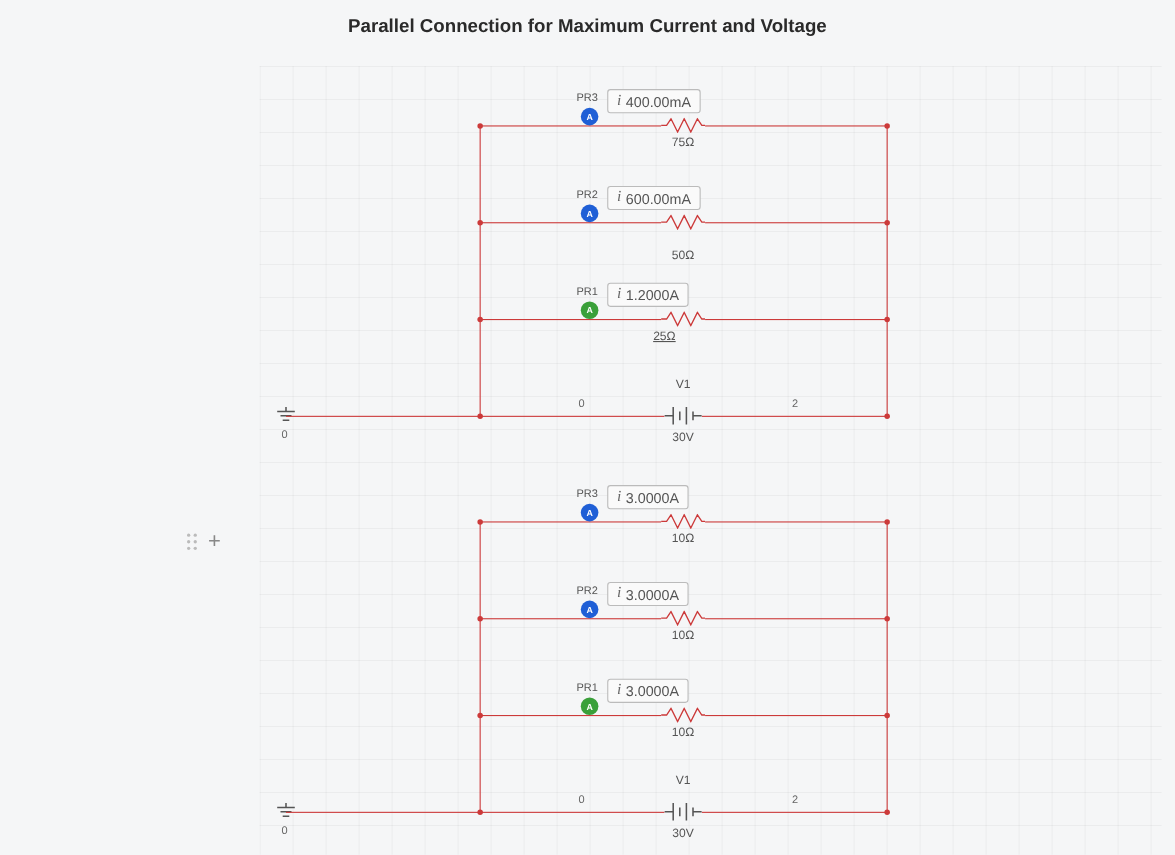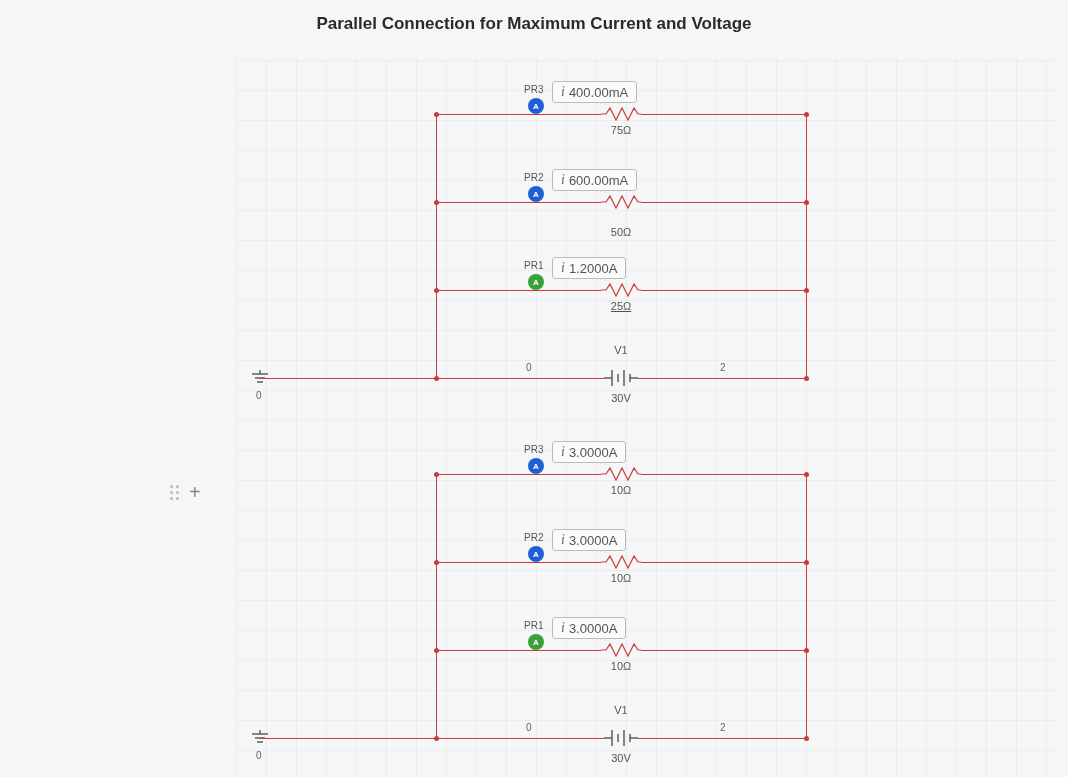--- a/index.html
+++ b/index.html
@@ -238,21 +238,21 @@
   </div>
 
   <div class="branch" style="top:230px;">
     <div class="wire-h" style="left:0; top:0; width:165px;"></div>
     <div class="wire-h" style="left:205px; top:0; width:165px;"></div>
     <div class="resistor-sym" style="left:165px; top:0;">
       <svg width="40" height="14">
           <polyline points="0,7 5,7 9,1 15,13 21,1 27,13 33,1 37,7 40,7" fill="none" stroke="#cc3a3a" stroke-width="1.2"></polyline>
         </svg>
     </div>
-    <div class="r-label" style="left:185px; top:10px;text-decoration:underline;">25Ω</div>
+    <div class="r-label" style="left:168px; top:10px;text-decoration:underline;">25Ω</div>
     <div class="node" style="left:0; top:0;"></div>
     <div class="node" style="left:370px; top:0;"></div>
     <div class="probe-label" style="left:88px; top:-30px;">PR1</div>
     <div class="probe-marker green" style="left:100px; top:-8px;">A</div>
     <div class="probe-read" style="left:116px; top:-33px;">
       <span class="i">i</span>
         <span>1.2000A</span>
     </div>
   </div>
 

